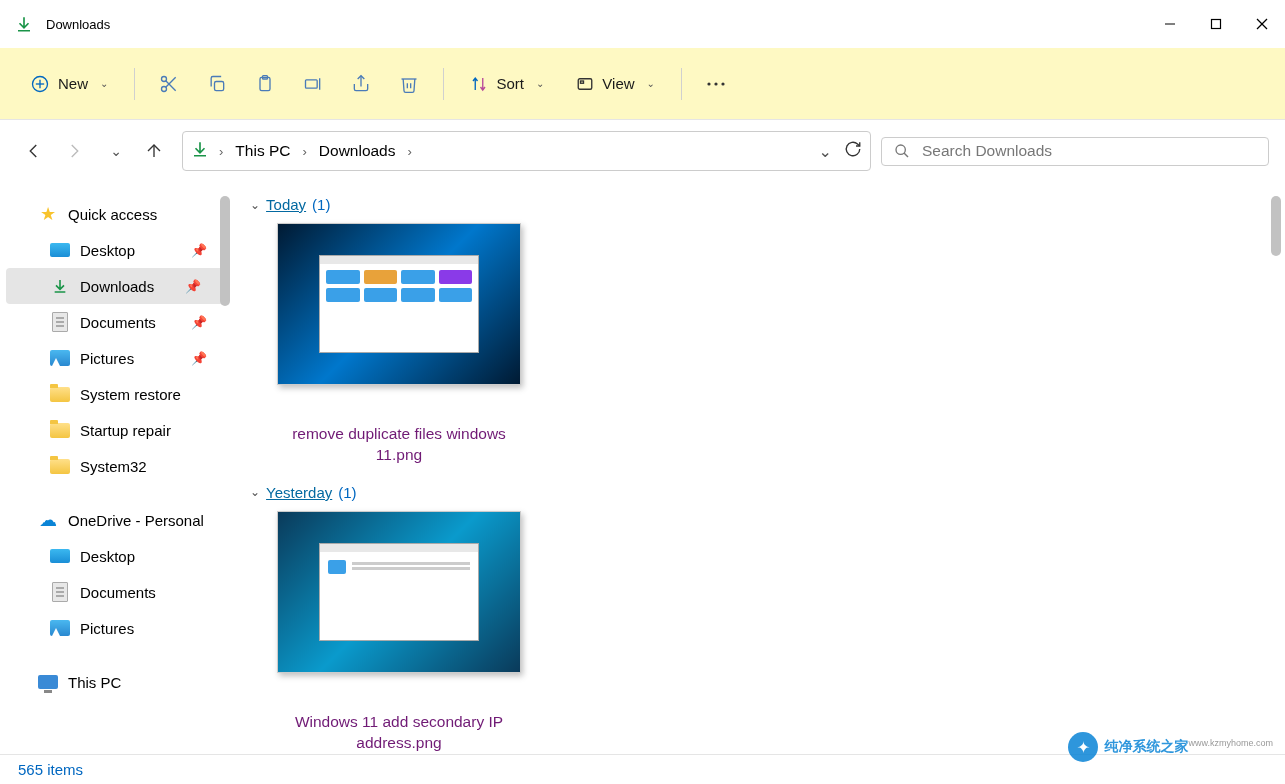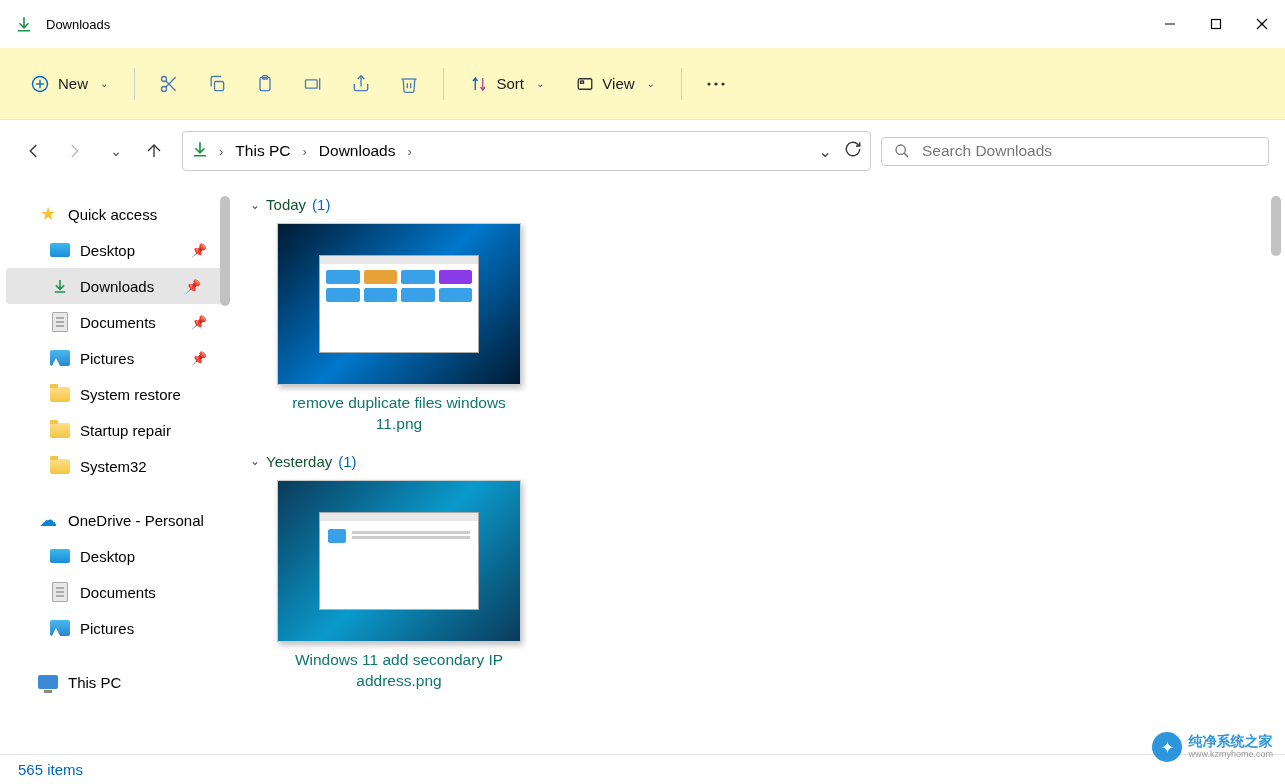--- a/index.html
+++ b/index.html
@@ -40,40 +40,40 @@
 .side-item.indent { padding-left: 50px; }
 .side-item.selected { background: #e5e5e5; border-radius: 4px; margin: 0 6px; padding-left: 44px; }
 .side-item .pin { position: absolute; right: 22px; color: #888; font-size: 13px; }
 .side-icon { width: 20px; height: 20px; display: flex; align-items: center; justify-content: center; flex-shrink: 0; }
 .side-sep { height: 18px; }
 
 .content { flex: 1; padding: 14px 20px; overflow: hidden; position: relative; }
 .content-scroll { position: absolute; right: 4px; top: 14px; width: 10px; height: 60px; background: #c2c2c2; border-radius: 5px; }
 .group-header { display: flex; align-items: center; gap: 6px; font-size: 15px; margin-bottom: 10px; }
 .group-chev { color: #555; font-size: 12px; }
-.group-name { color: #14532d; }
+.group-name { color: #0369a1; text-decoration: underline; }
 .group-count { color: #0067c0; }
 .file-row { display: flex; gap: 30px; margin-bottom: 18px; padding-left: 24px; }
 .file-item { width: 250px; display: flex; flex-direction: column; align-items: center; gap: 8px; }
 .thumb { width: 244px; height: 162px; background: linear-gradient(135deg, #001a33, #0077cc, #001a33); border: 1px solid #ccc; position: relative; display: flex; align-items: center; justify-content: center; box-shadow: 2px 3px 6px rgba(0,0,0,0.25); }
 .thumb-inner { width: 160px; height: 98px; background: #fff; border: 1px solid #aaa; position: relative; }
 .thumb-inner-bar { height: 8px; background: #e8e8e8; }
 .thumb-grid { display: grid; grid-template-columns: repeat(4, 1fr); gap: 4px; padding: 6px; }
 .thumb-grid > div { height: 14px; background: #3aa0e8; border-radius: 2px; }
 .thumb-grid > div:nth-child(2) { background: #e8a23a; }
 .thumb-grid > div:nth-child(4) { background: #8a3ae8; }
-.file-name { text-align: center; font-size: 15.5px; color: #0f766e; line-height: 1.35; }
+.file-name { text-align: center; font-size: 15.5px; color: #701a75; line-height: 1.35; margin-top: 31px; }
 
 
 .status-bar { position: absolute; bottom: 0; left: 0; right: 0; height: 30px; display: flex; align-items: center; padding: 0 18px; font-size: 15px; color: #0067c0; border-top: 1px solid #e5e5e5; }
 
 
 .watermark { position: absolute; right: 12px; bottom: 22px; display: flex; align-items: center; gap: 6px; opacity: 0.85; }
 .watermark-icon { width: 30px; height: 30px; border-radius: 50%; background: #0a84d6; display: flex; align-items: center; justify-content: center; color: #fff; font-size: 16px; }
-.watermark-text { display: flex; flex-direction: column; line-height: 1.1; }
+.watermark-text { display: flex; flex-direction: row; line-height: 1.1; }
 .watermark-main { font-size: 14px; color: #0a84d6; font-weight: 600; }
 .watermark-sub { font-size: 9px; color: #888; }
 
 
 .folder-ico { width: 20px; height: 15px; background: linear-gradient(#ffe08a, #f4c542); border-radius: 2px; position: relative; }
 .folder-ico::before { content: ""; position: absolute; top: -3px; left: 0; width: 8px; height: 4px; background: #f4c542; border-radius: 1px 1px 0 0; }
 .desktop-ico { width: 20px; height: 14px; background: linear-gradient(#3bb8f0,#1a8ed6); border-radius: 2px; }
 .doc-ico { width: 16px; height: 20px; background: #e8e8e8; border: 1px solid #aaa; border-radius: 1px; position: relative; }
 .doc-ico::after { content: ""; position: absolute; top: 4px; left: 3px; right: 3px; height: 2px; background: #aaa; box-shadow: 0 4px 0 #aaa, 0 8px 0 #aaa; }
 .pic-ico { width: 20px; height: 16px; background: linear-gradient(#4ab8f0,#2a88d0); border-radius: 2px; position: relative; overflow: hidden; }

